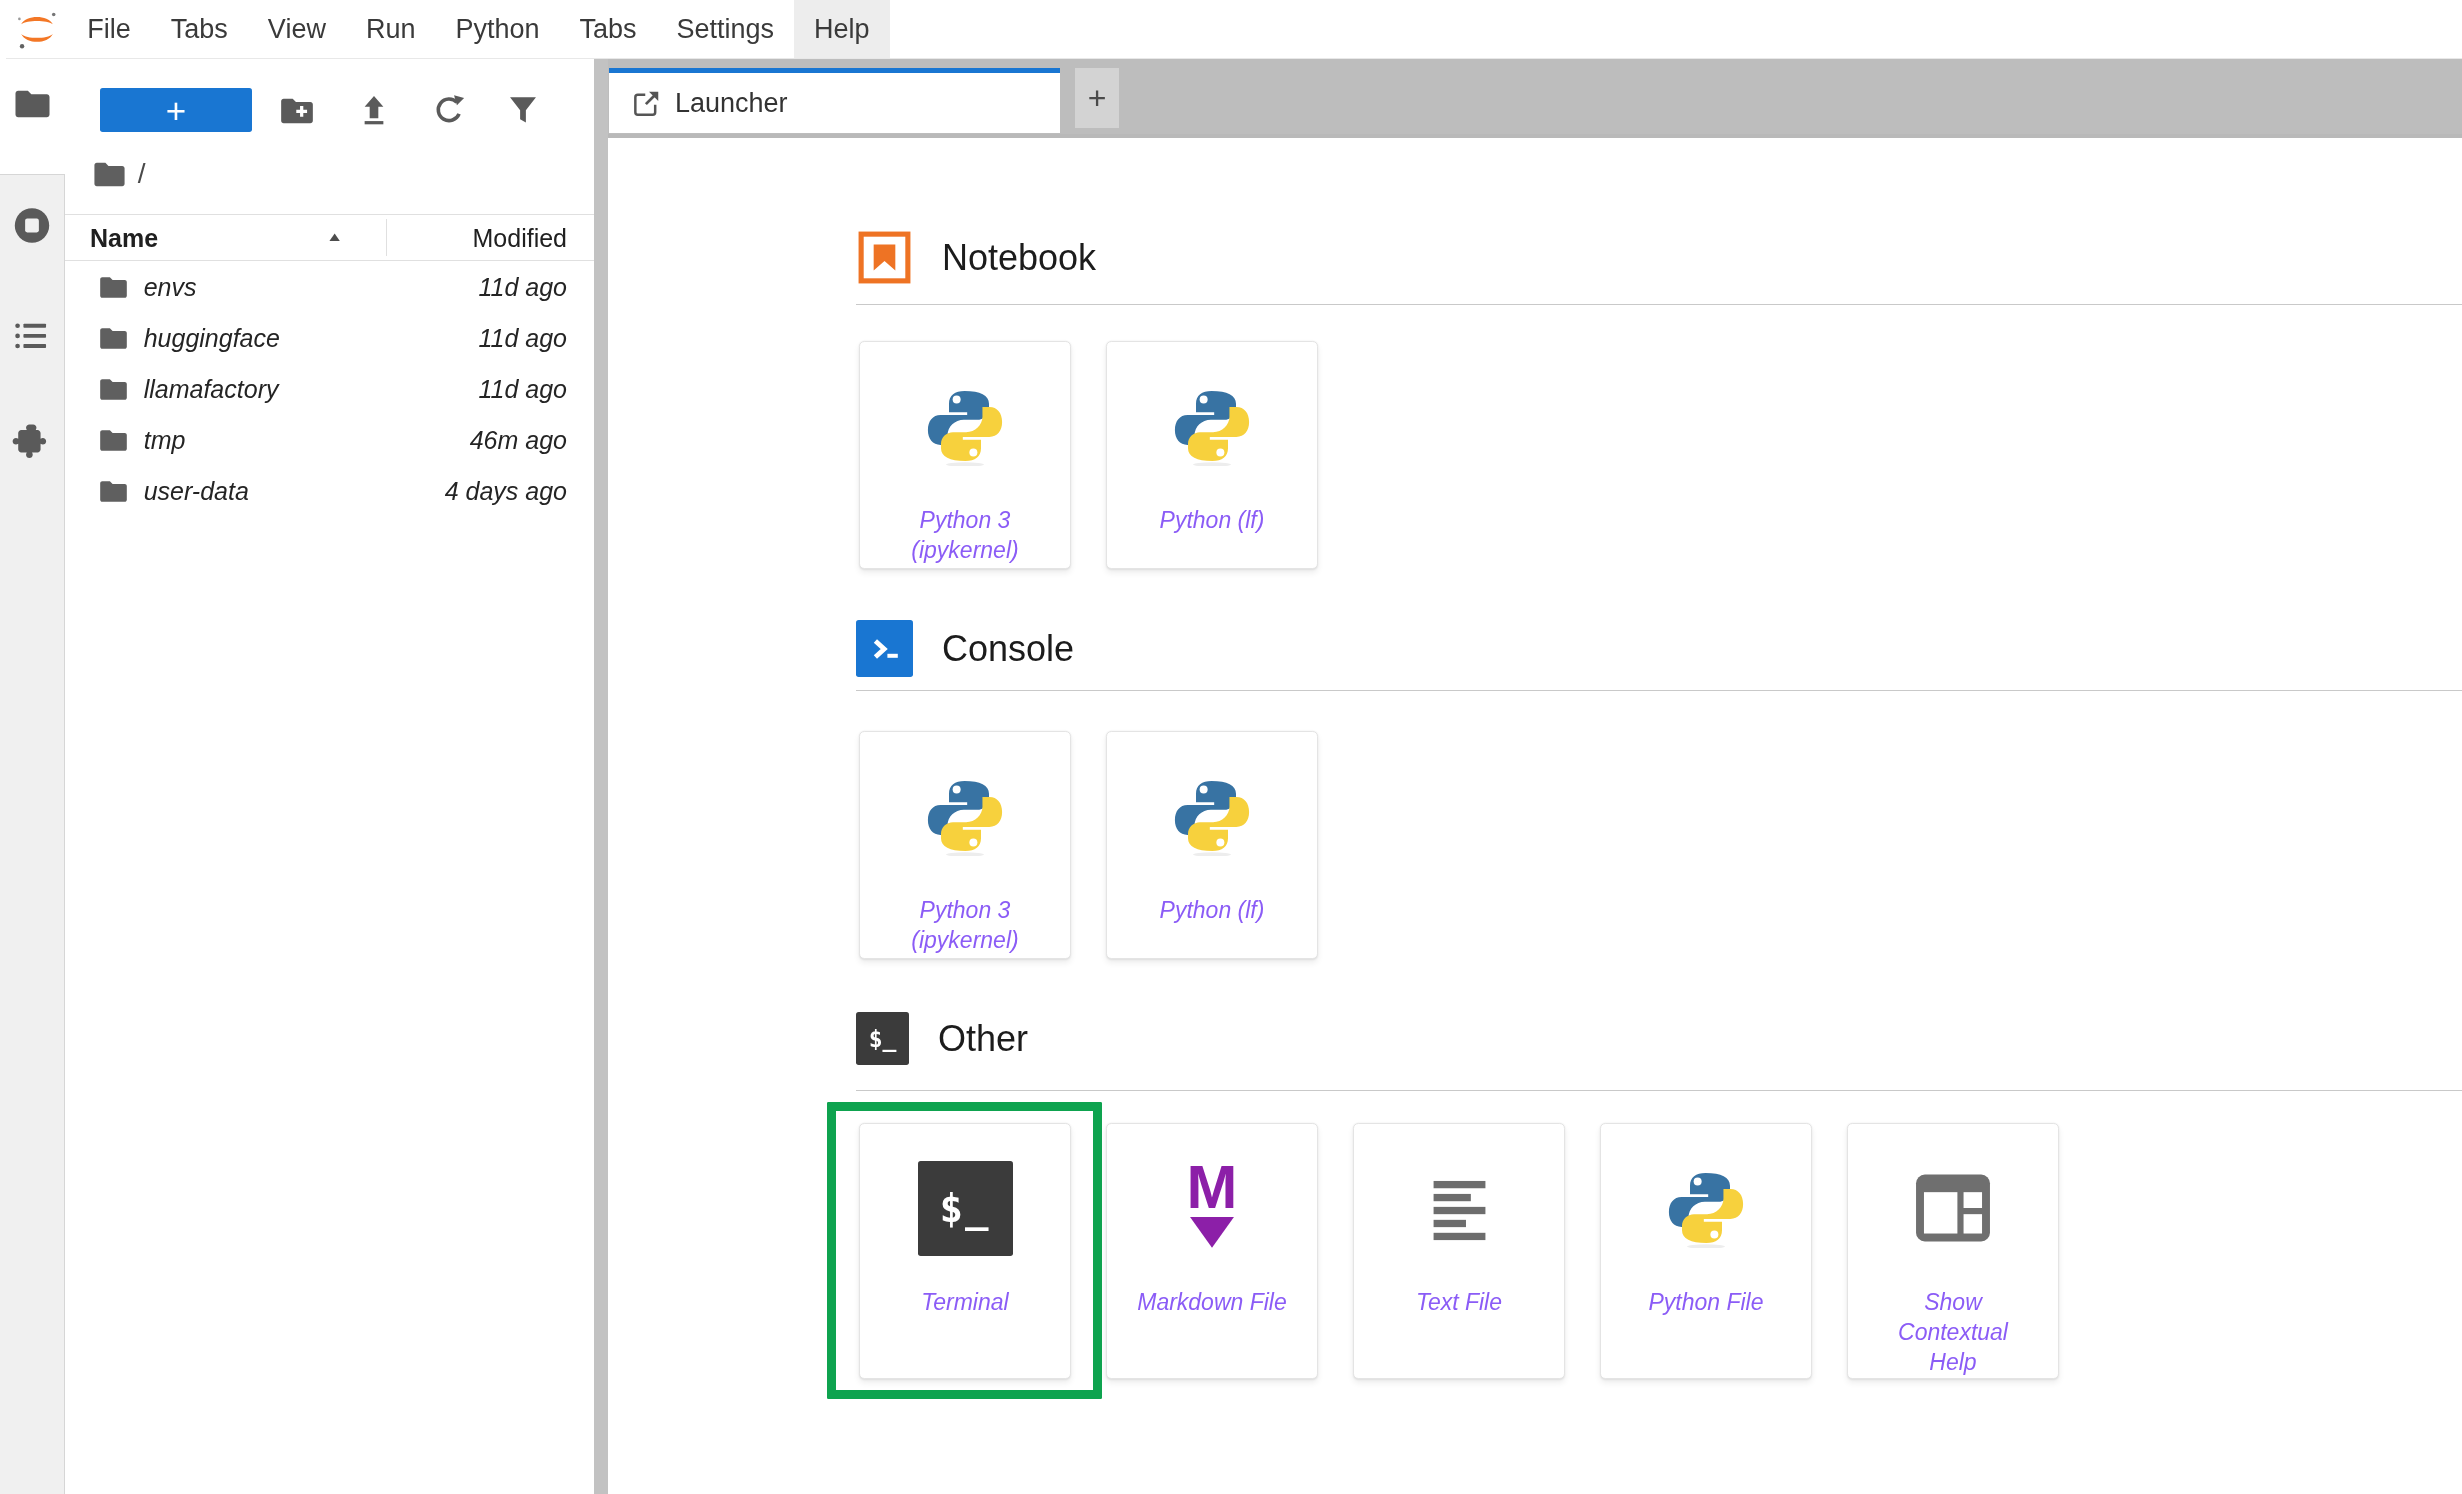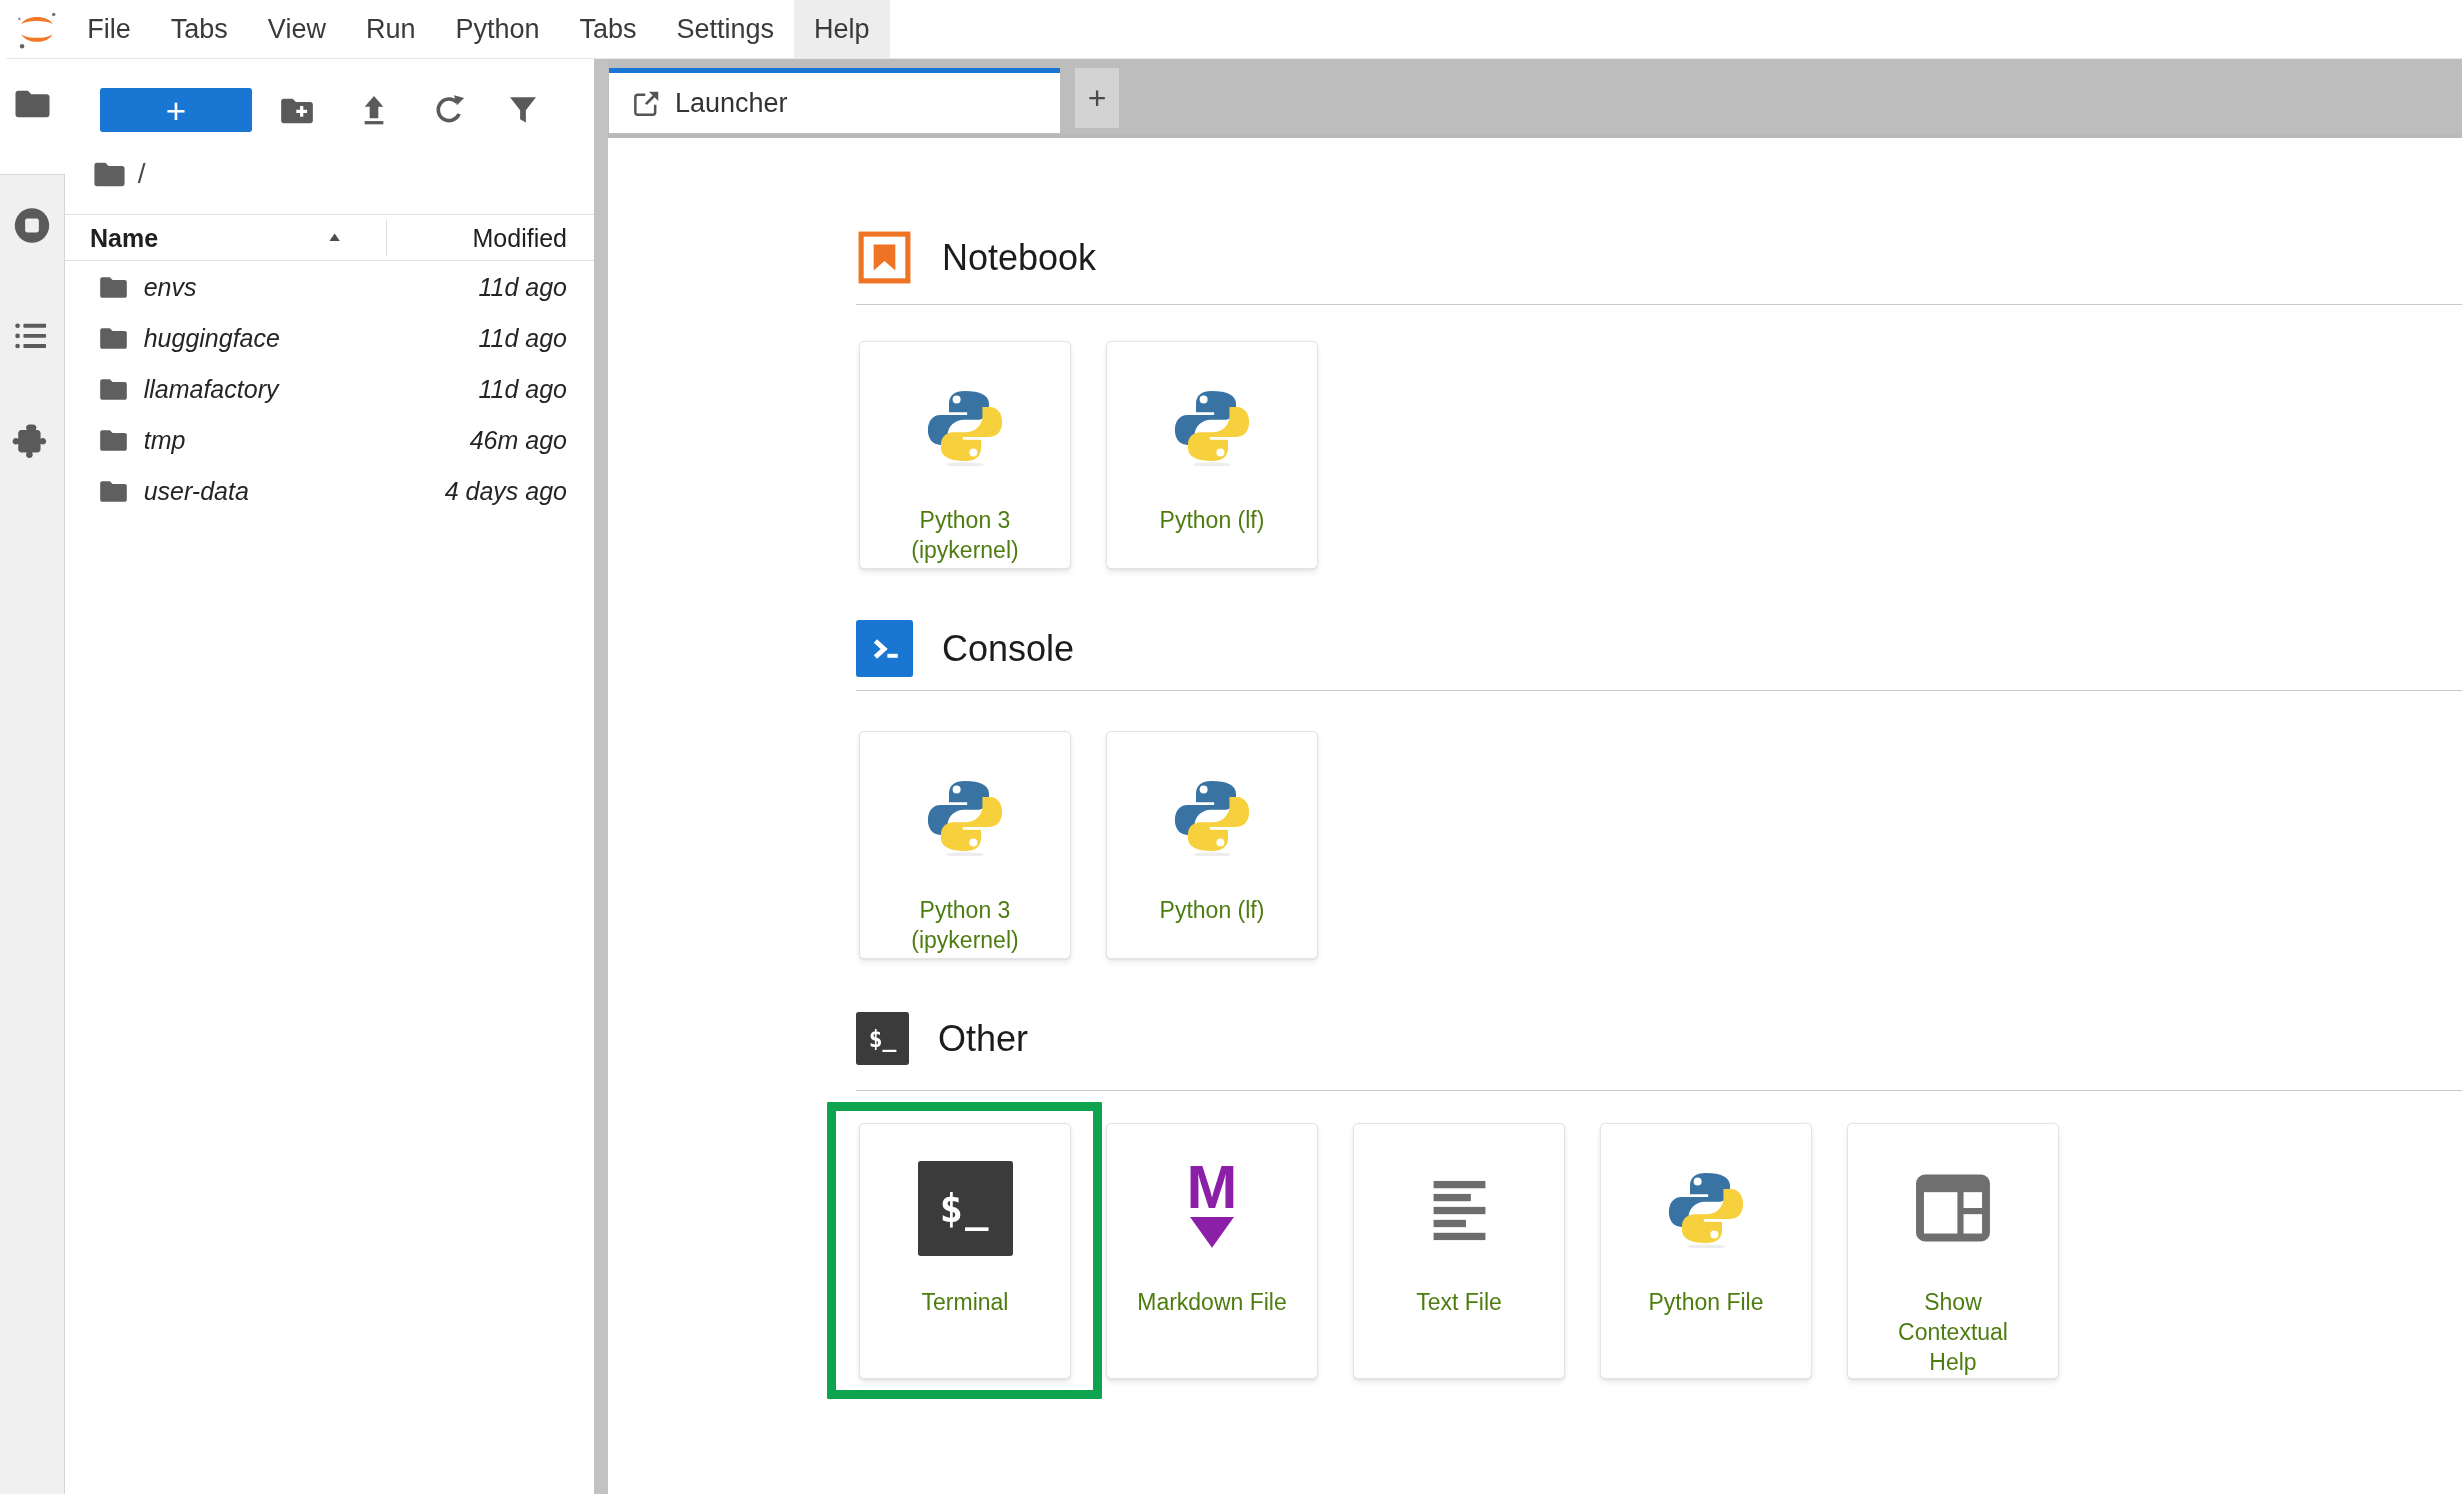--- a/index.html
+++ b/index.html
@@ -100,22 +100,22 @@
   .tile.console-tile { width:57px; height:57px; background:#1976d2; border-radius:2.7px; font-size:25px; }
   .tile.other-tile   { width:53px; height:53px; background:#3b3b3b; border-radius:2.7px; font-size:23px; }
   .tile.terminal-tile{ width:95px; height:95px; background:#3b3b3b; border-radius:2.7px;
     font-size:39px; letter-spacing:2px; }
 
   .card { width:212px; min-height:228px; background:#fff; border:1.3px solid #e4e4e4; border-radius:5.3px;
     box-shadow:0 4px 6.7px rgba(0,0,0,.07), 0 0.7px 2px rgba(0,0,0,.08);
     display:flex; flex-direction:column; align-items:center; padding-top:24px; cursor:pointer; }
   .c-other .card { min-height:245px; }
   .card-icon { height:120px; display:flex; align-items:center; justify-content:center; }
-  .card-label { margin-top:20px; font-size:23px; line-height:1.3; color:#4d7c0f; text-align:center;
-    white-space:pre-line; padding:0 6.7px; }
+  .card-label { margin-top:20px; font-size:23px; line-height:1.3; color:#8b5cf6; text-align:center;
+    white-space:pre-line; padding:0 6.7px;font-style:italic; }
   .pylogo { width:80px; height:80px; }
   .ic-textfile { width:81px; height:81px; color:#6d6d6d; }
   .ic-md { width:80px; height:105px; }
   .ic-ctx { width:88px; height:88px; }
 
   
   .green-box { position:absolute; left:827px; top:1102px; width:275px; height:297px;
     border:9.3px solid #0ea34f; border-radius:1.3px; z-index:10; pointer-events:none; }
 </style>
 </head>

